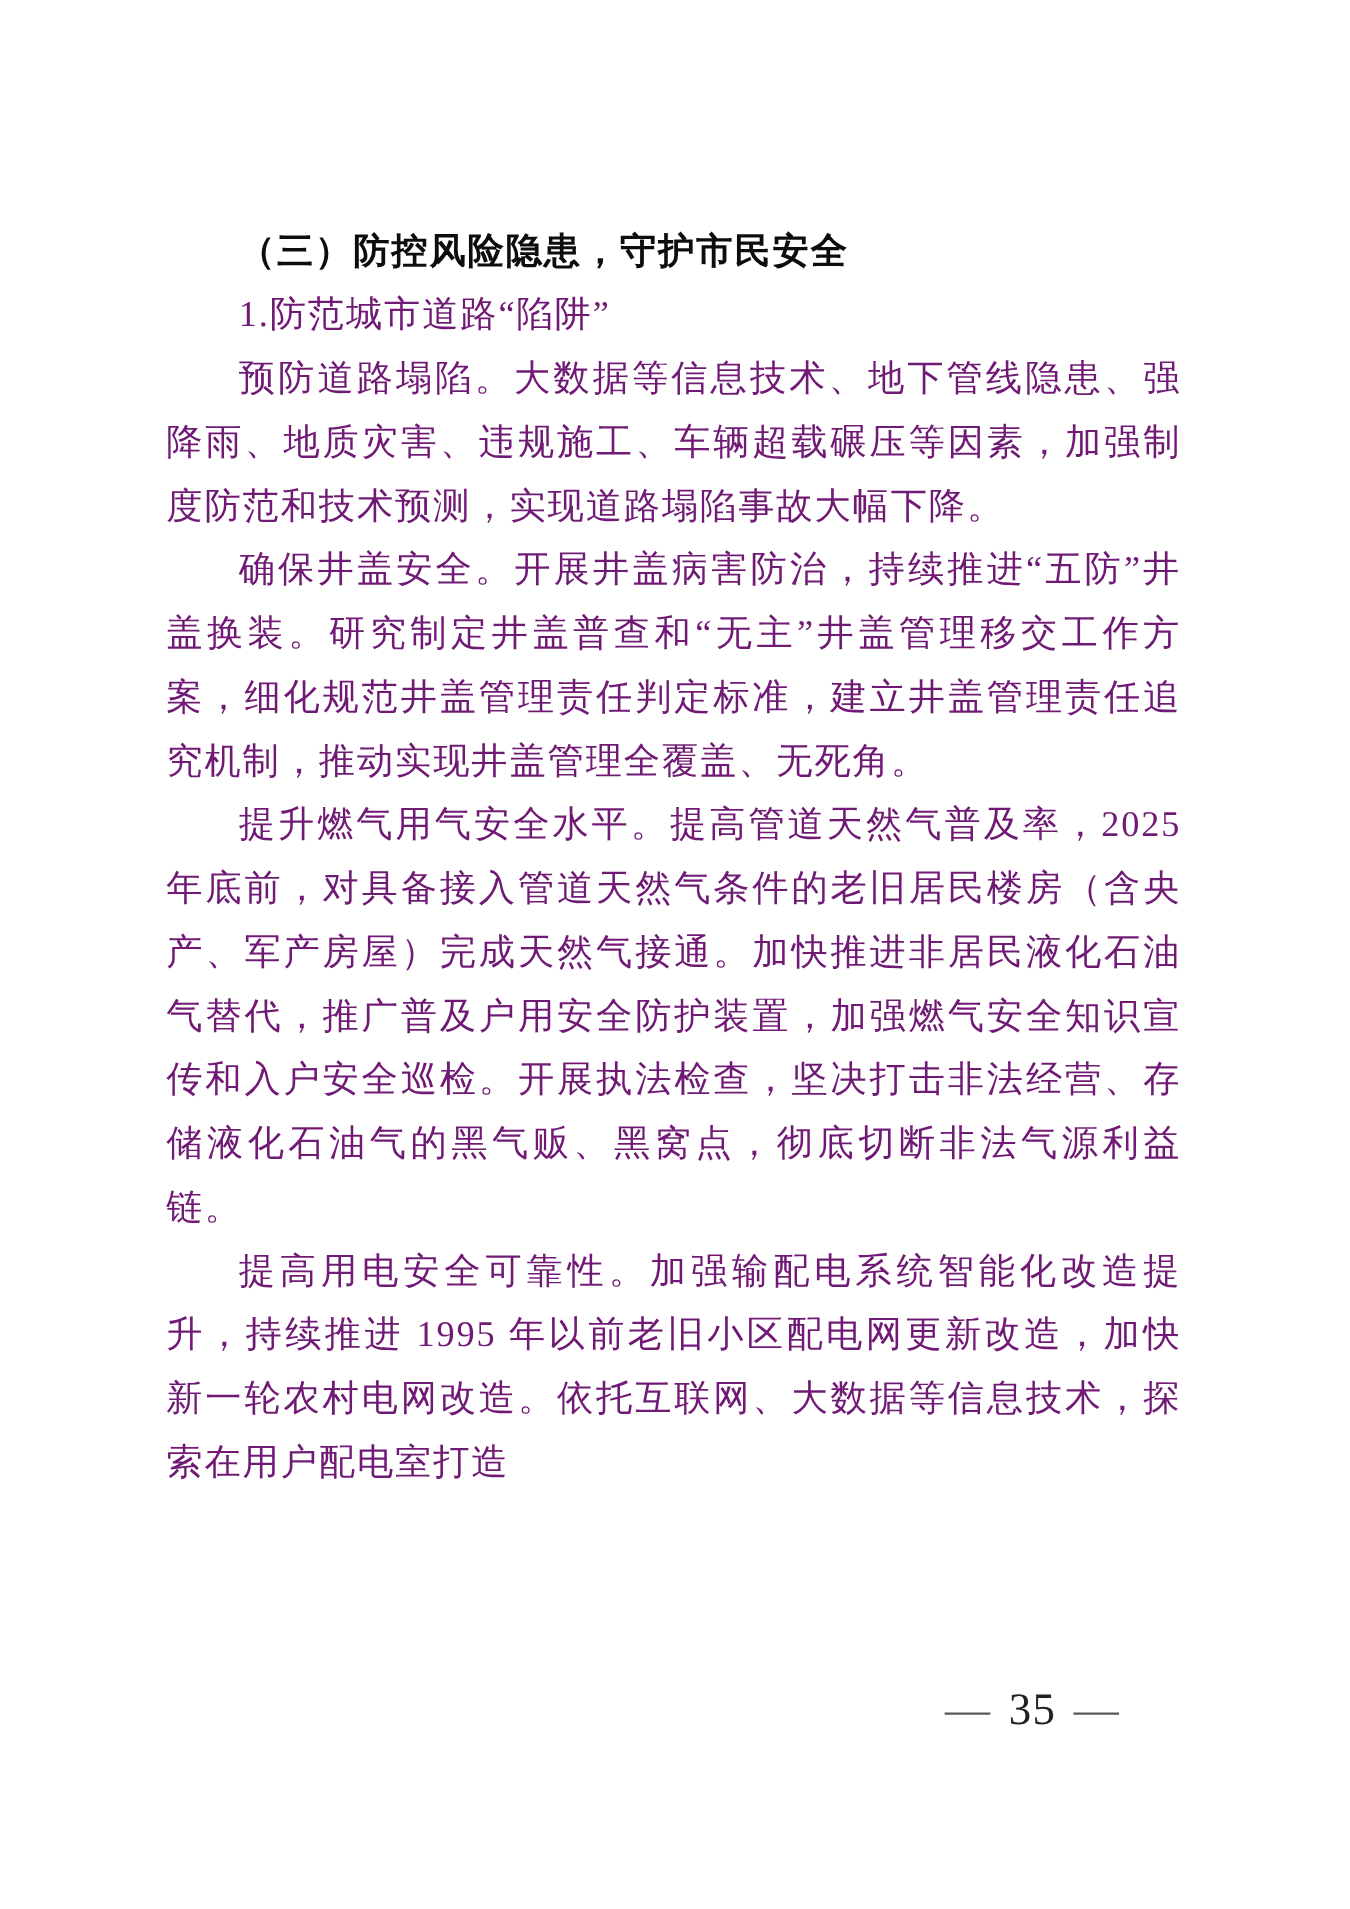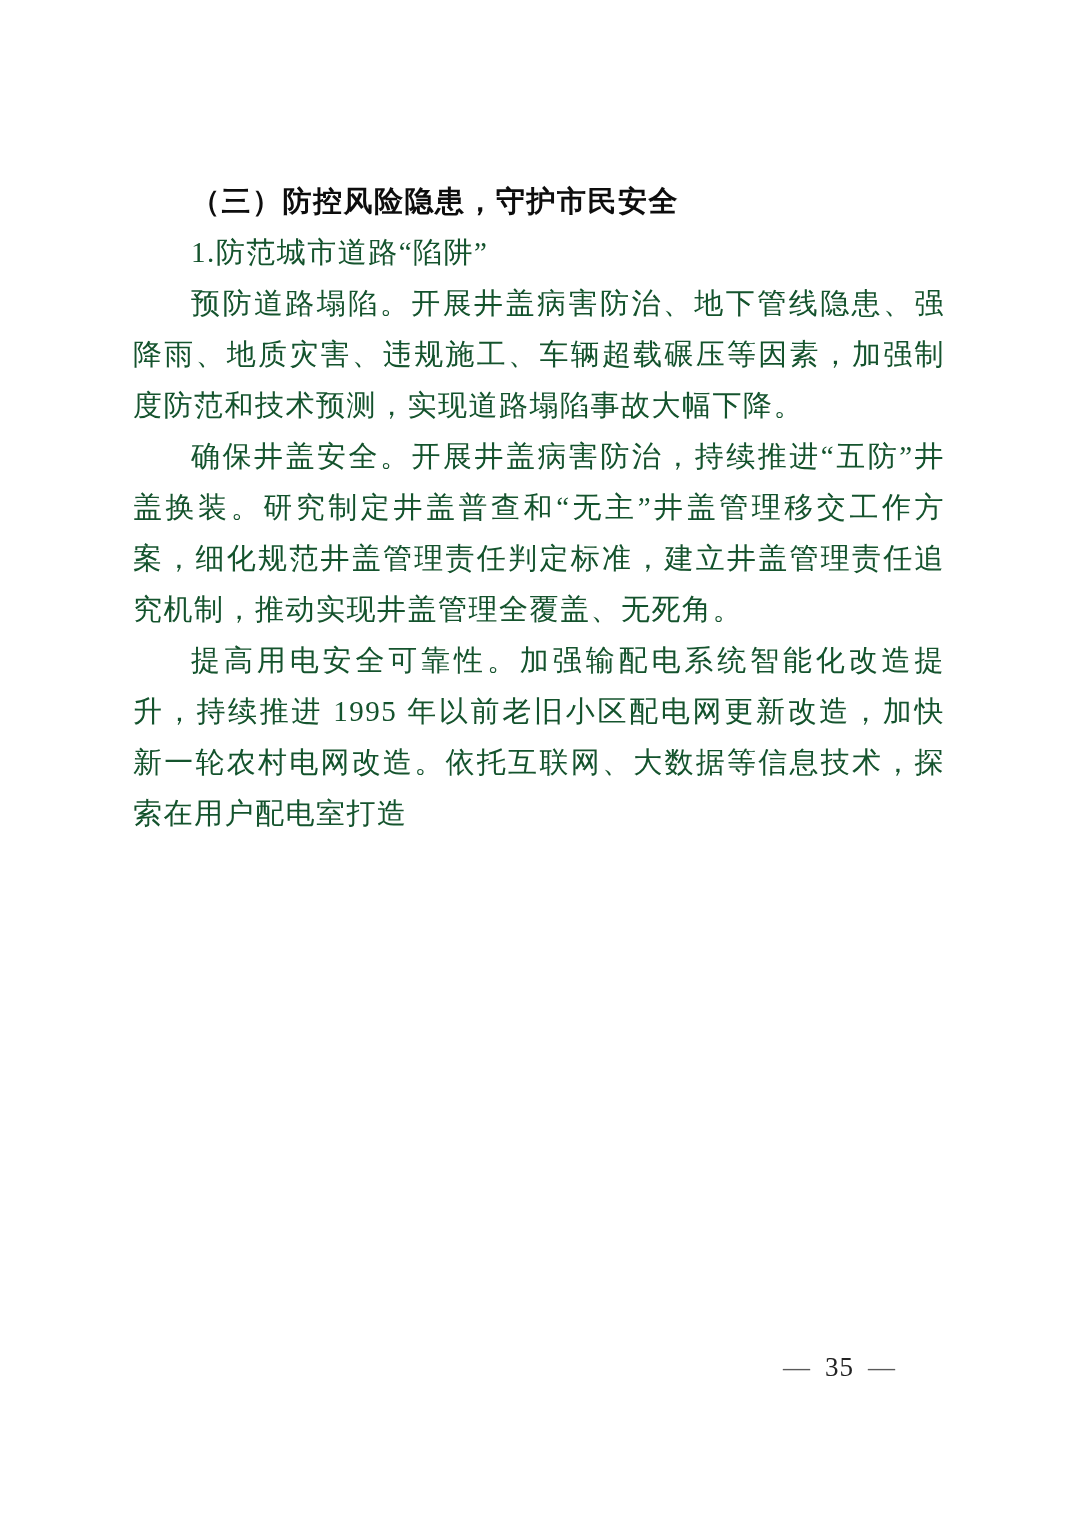--- a/index.html
+++ b/index.html
@@ -19,55 +19,56 @@
     top: 176px;
     width: 812px;
   }
   .block {
     font-size: 29px;
     line-height: 51px;
     text-align: justify;
     text-justify: inter-character;
     letter-spacing: 1.5px;
     text-indent: 2em;
-    color: #14532d;
+    color: #701a75;
   }
   .heading {
     font-weight: bold;
     color: #0d0d0d;
   }
   .subheading {
     font-weight: normal;
   }
   .footer {
     position: absolute;
     top: 1350px;
     right: 170px;
-    font-size: 27px;
+    font-size: 36px;
     line-height: 34px;
     color: #222222;
     letter-spacing: 1px;
     white-space: nowrap;
   }
   .footer .dash {
     color: #5a5a5a;
     padding: 0 14px;
   }
   .footer .num {
     color: #222222;
   }
 </style>
 </head>
 <body>
 
 <div class="page">
   <div class="content">
     <div class="block heading">（三）防控风险隐患，守护市民安全</div>
     <div class="block subheading">1.防范城市道路“陷阱”</div>
-    <div class="block">预防道路塌陷。开展井盖病害防治、地下管线隐患、强降雨、地质灾害、违规施工、车辆超载碾压等因素，加强制度防范和技术预测，实现道路塌陷事故大幅下降。</div>
+    <div class="block">预防道路塌陷。大数据等信息技术、地下管线隐患、强降雨、地质灾害、违规施工、车辆超载碾压等因素，加强制度防范和技术预测，实现道路塌陷事故大幅下降。</div>
     <div class="block">确保井盖安全。开展井盖病害防治，持续推进“五防”井盖换装。研究制定井盖普查和“无主”井盖管理移交工作方案，细化规范井盖管理责任判定标准，建立井盖管理责任追究机制，推动实现井盖管理全覆盖、无死角。</div>
+    <div class="block">提升燃气用气安全水平。提高管道天然气普及率，2025 年底前，对具备接入管道天然气条件的老旧居民楼房（含央产、军产房屋）完成天然气接通。加快推进非居民液化石油气替代，推广普及户用安全防护装置，加强燃气安全知识宣传和入户安全巡检。开展执法检查，坚决打击非法经营、存储液化石油气的黑气贩、黑窝点，彻底切断非法气源利益链。</div>
     <div class="block">提高用电安全可靠性。加强输配电系统智能化改造提升，持续推进 1995 年以前老旧小区配电网更新改造，加快新一轮农村电网改造。依托互联网、大数据等信息技术，探索在用户配电室打造</div>
   </div>
 
   <div class="footer">
     <span class="dash">—</span><span class="num">35</span><span class="dash">—</span>
   </div>
 </div>
 
 </body></html>

